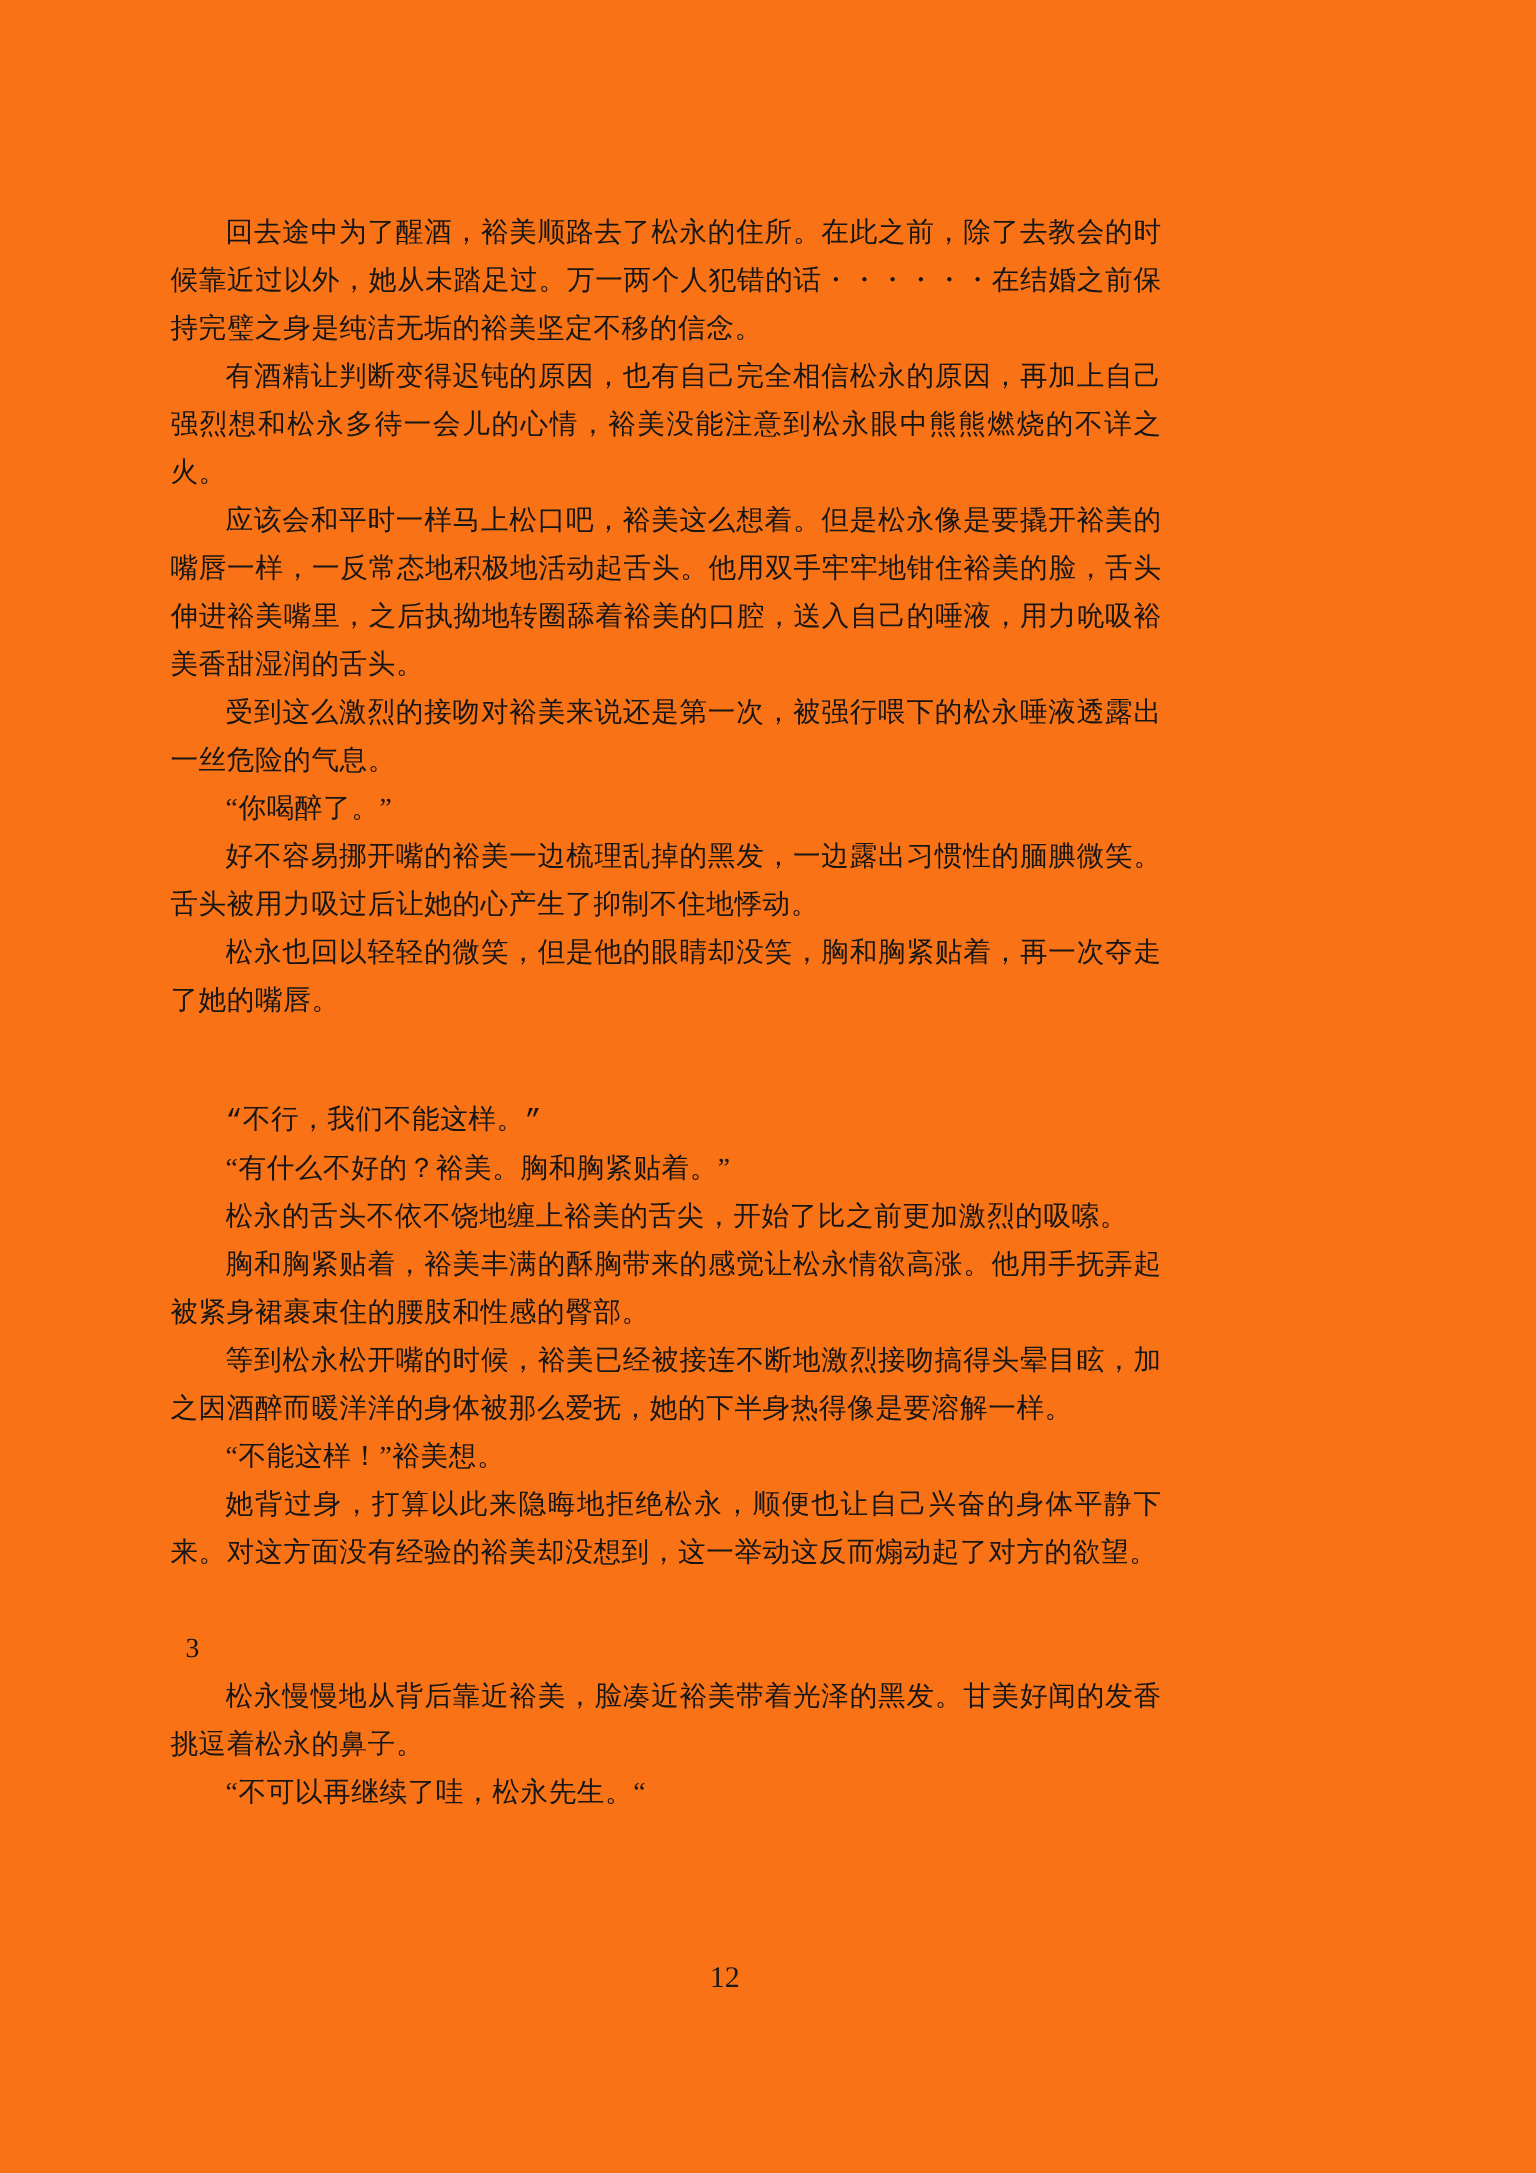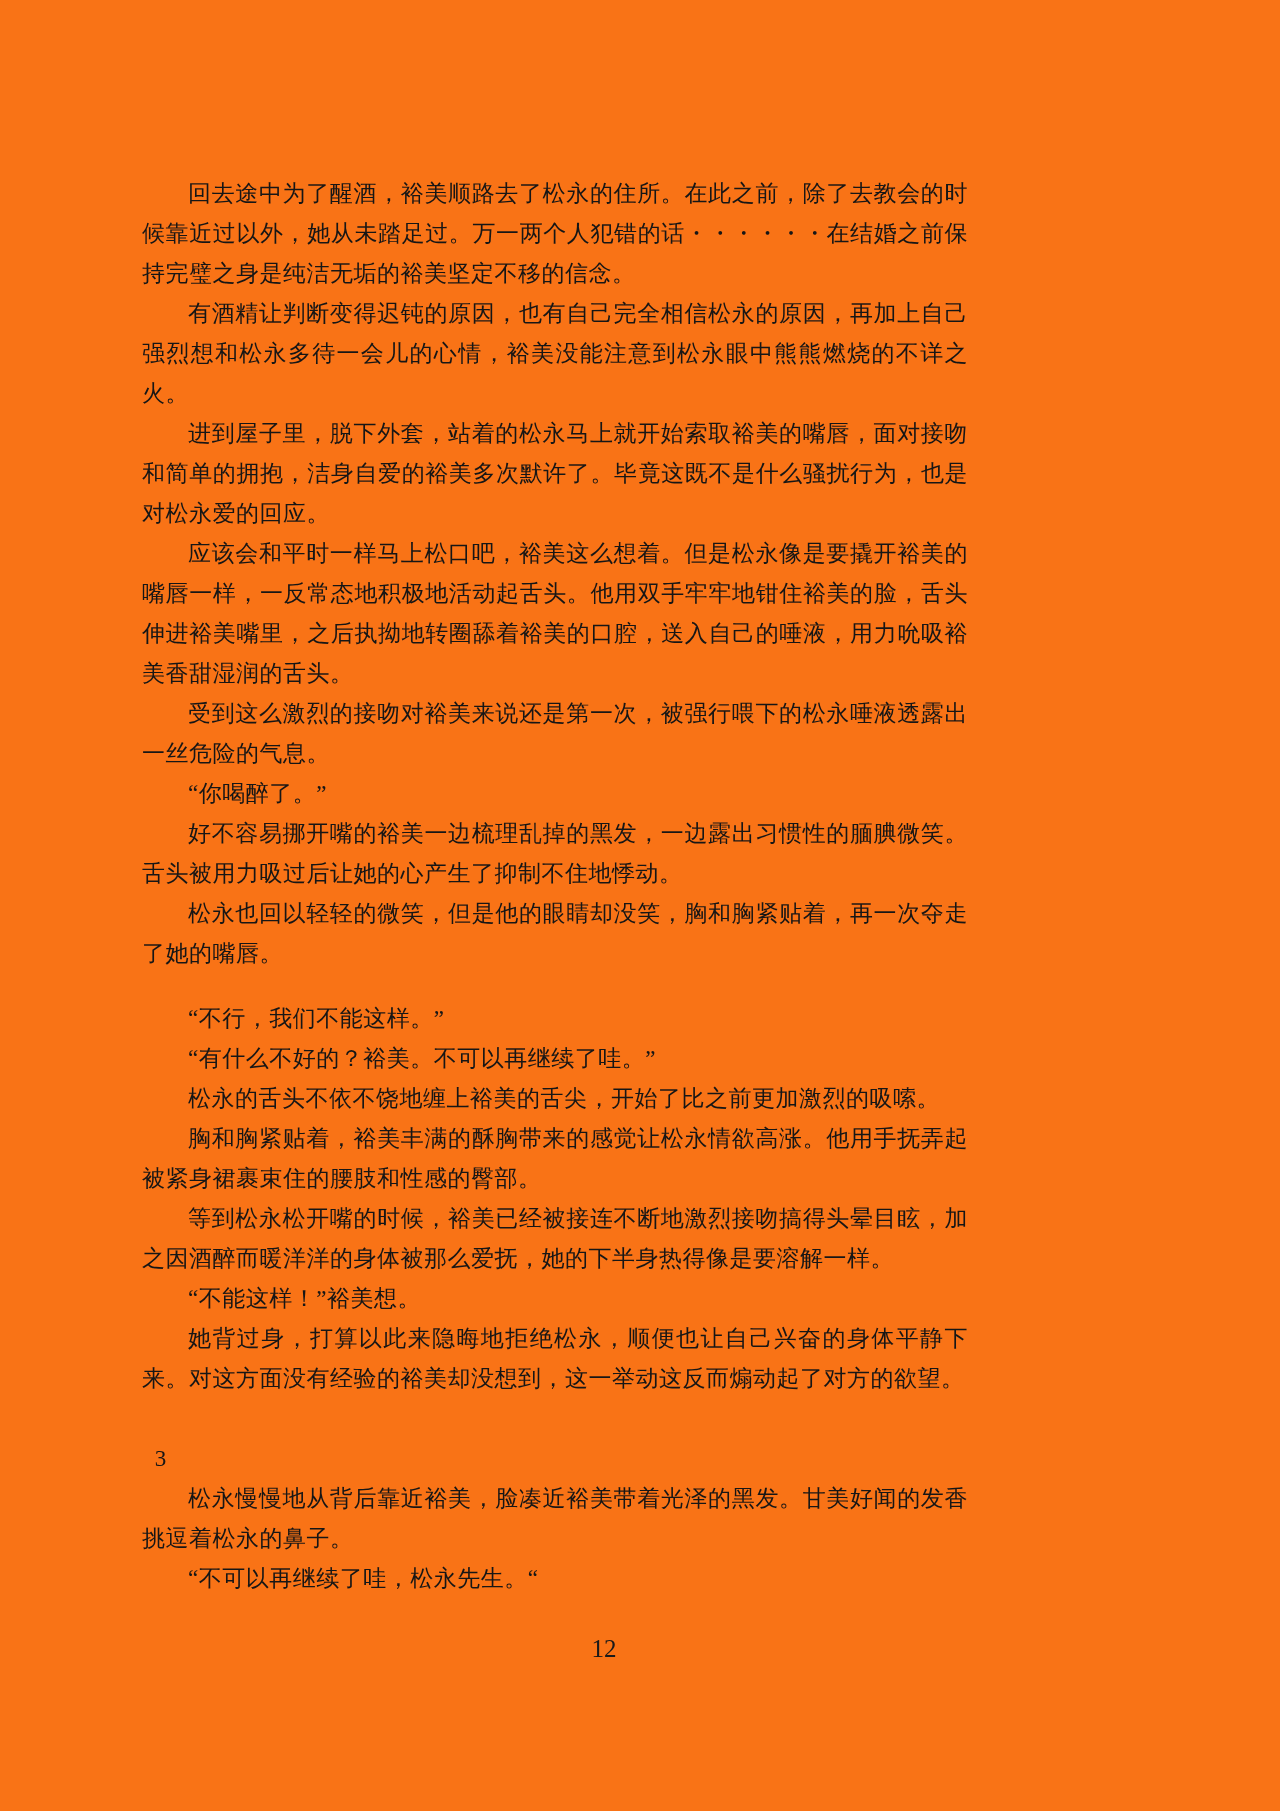--- a/index.html
+++ b/index.html
@@ -29,21 +29,22 @@
     line-height: 40px;
     text-align: justify;
     letter-spacing: 0.5px;
   }
   p.para {
     margin: 0;
     padding: 0;
     text-indent: 2em;
   }
   p.gap-above {
-    margin-top: 25px;
+    margin-top: 60px;
+    font-family: Liberation Mono, monospace;
   }
   p.section-num {
     margin: 0;
     margin-top: 40px;
     padding: 0;
     text-indent: 0.55em;
     text-align: left;
   }
   .page-number {
     position: absolute;
@@ -56,28 +57,27 @@
     color: #1a1a1a;
   }
 </style>
 </head>
 <body>
 
 <div class="page">
   <div class="text-block">
     <p class="para">回去途中为了醒酒，裕美顺路去了松永的住所。在此之前，除了去教会的时候靠近过以外，她从未踏足过。万一两个人犯错的话・・・・・・在结婚之前保持完璧之身是纯洁无垢的裕美坚定不移的信念。</p>
     <p class="para">有酒精让判断变得迟钝的原因，也有自己完全相信松永的原因，再加上自己强烈想和松永多待一会儿的心情，裕美没能注意到松永眼中熊熊燃烧的不详之火。</p>
-    <p class="para">进到屋子里，脱下外套，站着的松永马上就开始索取裕美的嘴唇，面对接吻和简单的拥抱，洁身自爱的裕美多次默许了。毕竟这既不是什么骚扰行为，也是对松永爱的回应。</p>
     <p class="para">应该会和平时一样马上松口吧，裕美这么想着。但是松永像是要撬开裕美的嘴唇一样，一反常态地积极地活动起舌头。他用双手牢牢地钳住裕美的脸，舌头伸进裕美嘴里，之后执拗地转圈舔着裕美的口腔，送入自己的唾液，用力吮吸裕美香甜湿润的舌头。</p>
     <p class="para">受到这么激烈的接吻对裕美来说还是第一次，被强行喂下的松永唾液透露出一丝危险的气息。</p>
     <p class="para">“你喝醉了。”</p>
     <p class="para">好不容易挪开嘴的裕美一边梳理乱掉的黑发，一边露出习惯性的腼腆微笑。舌头被用力吸过后让她的心产生了抑制不住地悸动。</p>
     <p class="para">松永也回以轻轻的微笑，但是他的眼睛却没笑，胸和胸紧贴着，再一次夺走了她的嘴唇。</p>
     <p class="para gap-above">“不行，我们不能这样。”</p>
-    <p class="para">“有什么不好的？裕美。不可以再继续了哇。”</p>
+    <p class="para">“有什么不好的？裕美。胸和胸紧贴着。”</p>
     <p class="para">松永的舌头不依不饶地缠上裕美的舌尖，开始了比之前更加激烈的吸嗦。</p>
     <p class="para">胸和胸紧贴着，裕美丰满的酥胸带来的感觉让松永情欲高涨。他用手抚弄起被紧身裙裹束住的腰肢和性感的臀部。</p>
     <p class="para">等到松永松开嘴的时候，裕美已经被接连不断地激烈接吻搞得头晕目眩，加之因酒醉而暖洋洋的身体被那么爱抚，她的下半身热得像是要溶解一样。</p>
     <p class="para">“不能这样！”裕美想。</p>
     <p class="para">她背过身，打算以此来隐晦地拒绝松永，顺便也让自己兴奋的身体平静下来。对这方面没有经验的裕美却没想到，这一举动这反而煽动起了对方的欲望。</p>
     <p class="section-num">3</p>
     <p class="para">松永慢慢地从背后靠近裕美，脸凑近裕美带着光泽的黑发。甘美好闻的发香挑逗着松永的鼻子。</p>
     <p class="para">“不可以再继续了哇，松永先生。“</p>
   </div>
   <div class="page-number">12</div>

